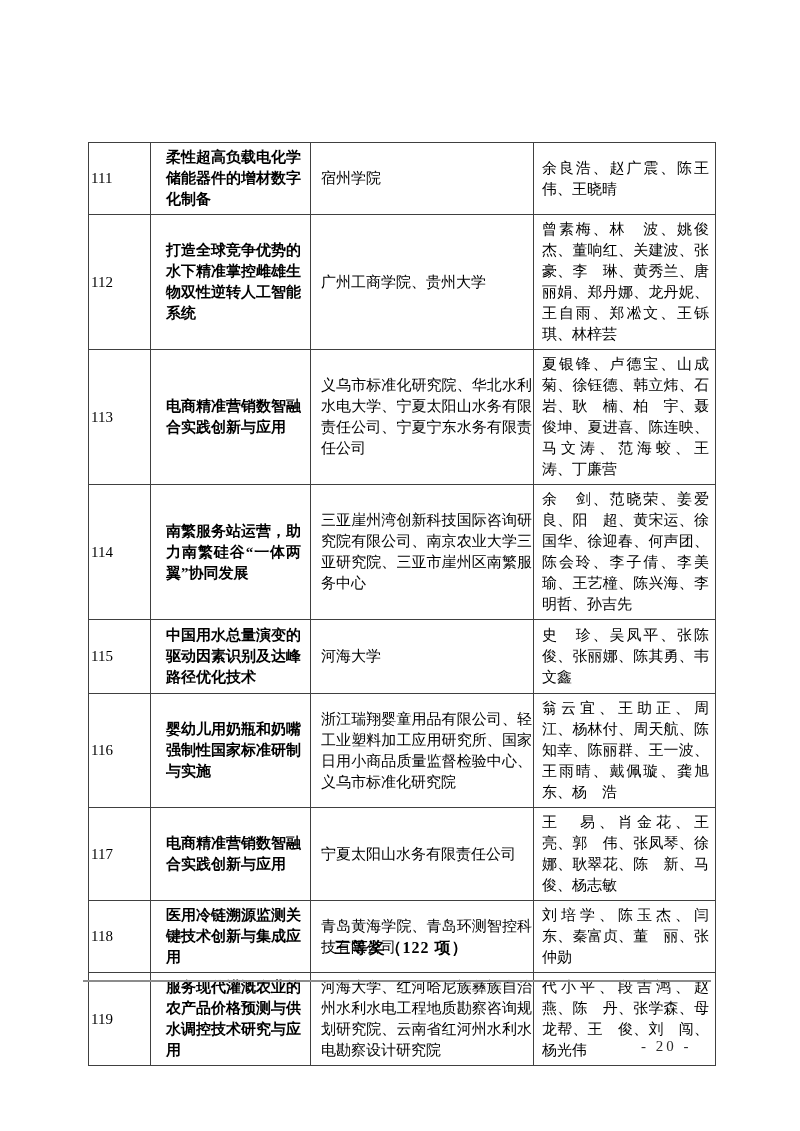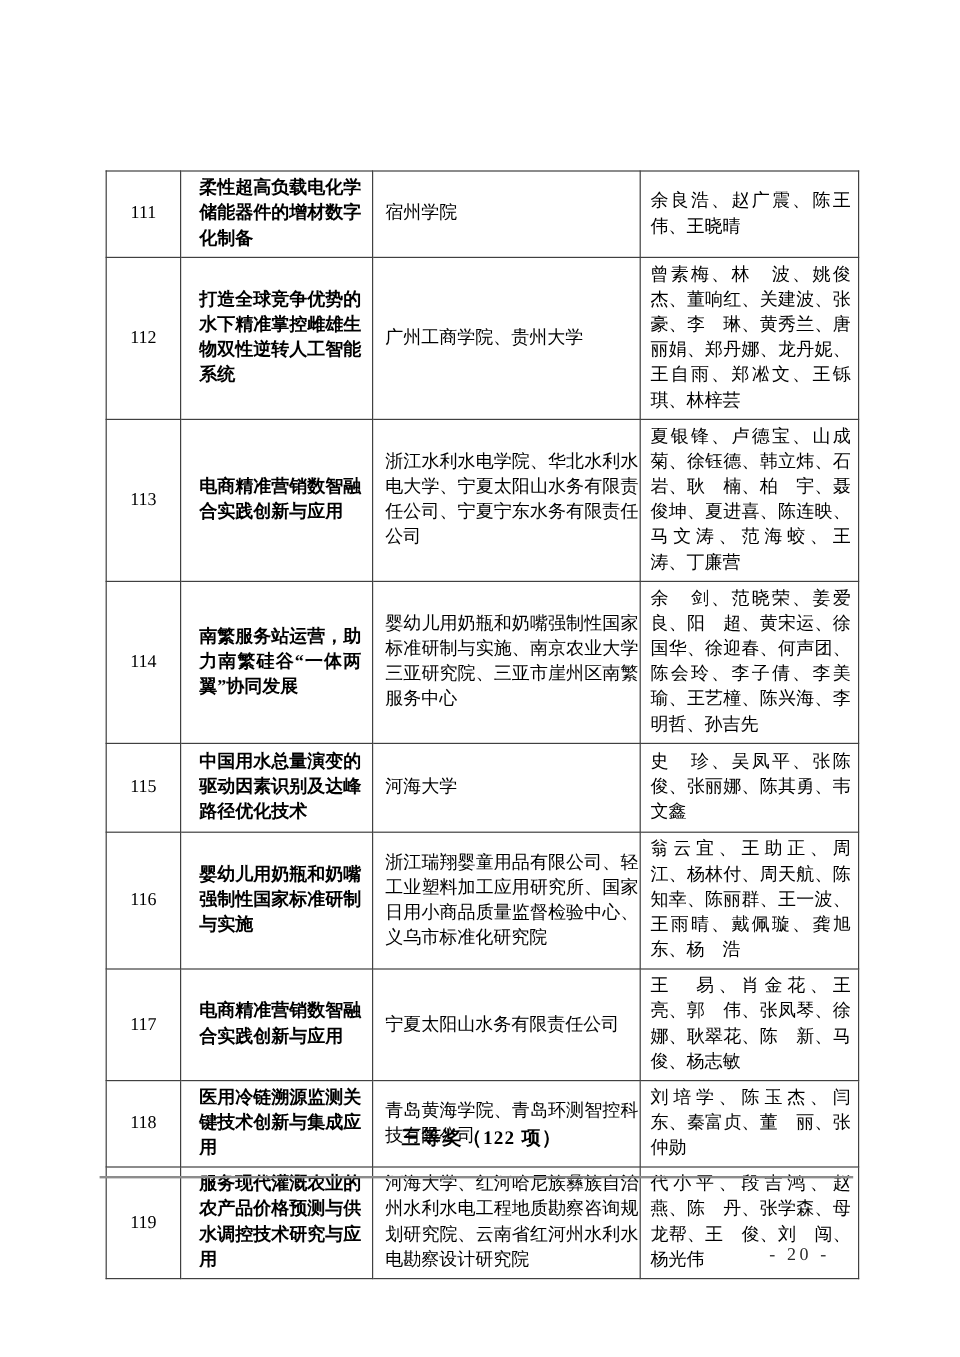--- a/index.html
+++ b/index.html
@@ -22,21 +22,21 @@
     table-layout: fixed;
   }
   table.awards-table td {
     border: 1px solid #404040;
     font-size: 15px;
     line-height: 21px;
     vertical-align: middle;
     word-break: break-all;
   }
   td.col-no {
-    text-align: center;
+    text-align: left;
     padding: 2px 2px;
   }
   td.col-title {
     text-align: justify;
     padding: 4px 9px 4px 15px;
     font-weight: bold;
   }
   td.col-org {
     text-align: justify;
     padding: 4px 1px 4px 10px;
@@ -93,27 +93,27 @@
       </tr>
       <tr style="height:106px">
         <td class="col-no">112</td>
         <td class="col-title">打造全球竞争优势的水下精准掌控雌雄生物双性逆转人工智能系统</td>
         <td class="col-org">广州工商学院、贵州大学</td>
         <td class="col-names">曾素梅、林　波、姚俊杰、董响红、关建波、张　豪、李　琳、黄秀兰、唐丽娟、郑丹娜、龙丹妮、王自雨、郑凇文、王铄琪、林梓芸</td>
       </tr>
       <tr style="height:110px">
         <td class="col-no">113</td>
         <td class="col-title">电商精准营销数智融合实践创新与应用</td>
-        <td class="col-org">浙江水利水电学院、华北水利水电大学、宁夏太阳山水务有限责任公司、宁夏宁东水务有限责任公司</td>
+        <td class="col-org">义乌市标准化研究院、华北水利水电大学、宁夏太阳山水务有限责任公司、宁夏宁东水务有限责任公司</td>
         <td class="col-names">夏银锋、卢德宝、山成菊、徐钰德、韩立炜、石　岩、耿　楠、柏　宇、聂俊坤、夏进喜、陈连映、马文涛、范海蛟、王　涛、丁廉营</td>
       </tr>
       <tr style="height:101px">
         <td class="col-no">114</td>
         <td class="col-title">南繁服务站运营，助力南繁硅谷“一体两翼”协同发展</td>
-        <td class="col-org">婴幼儿用奶瓶和奶嘴强制性国家标准研制与实施、南京农业大学三亚研究院、三亚市崖州区南繁服务中心</td>
+        <td class="col-org">三亚崖州湾创新科技国际咨询研究院有限公司、南京农业大学三亚研究院、三亚市崖州区南繁服务中心</td>
         <td class="col-names">余　剑、范晓荣、姜爱良、阳　超、黄宋运、徐国华、徐迎春、何声团、陈会玲、李子倩、李美瑜、王艺橦、陈兴海、李明哲、孙吉先</td>
       </tr>
       <tr style="height:74px">
         <td class="col-no">115</td>
         <td class="col-title">中国用水总量演变的驱动因素识别及达峰路径优化技术</td>
         <td class="col-org">河海大学</td>
         <td class="col-names">史　珍、吴凤平、张陈俊、张丽娜、陈其勇、韦文鑫</td>
       </tr>
       <tr style="height:88px">
         <td class="col-no">116</td>

